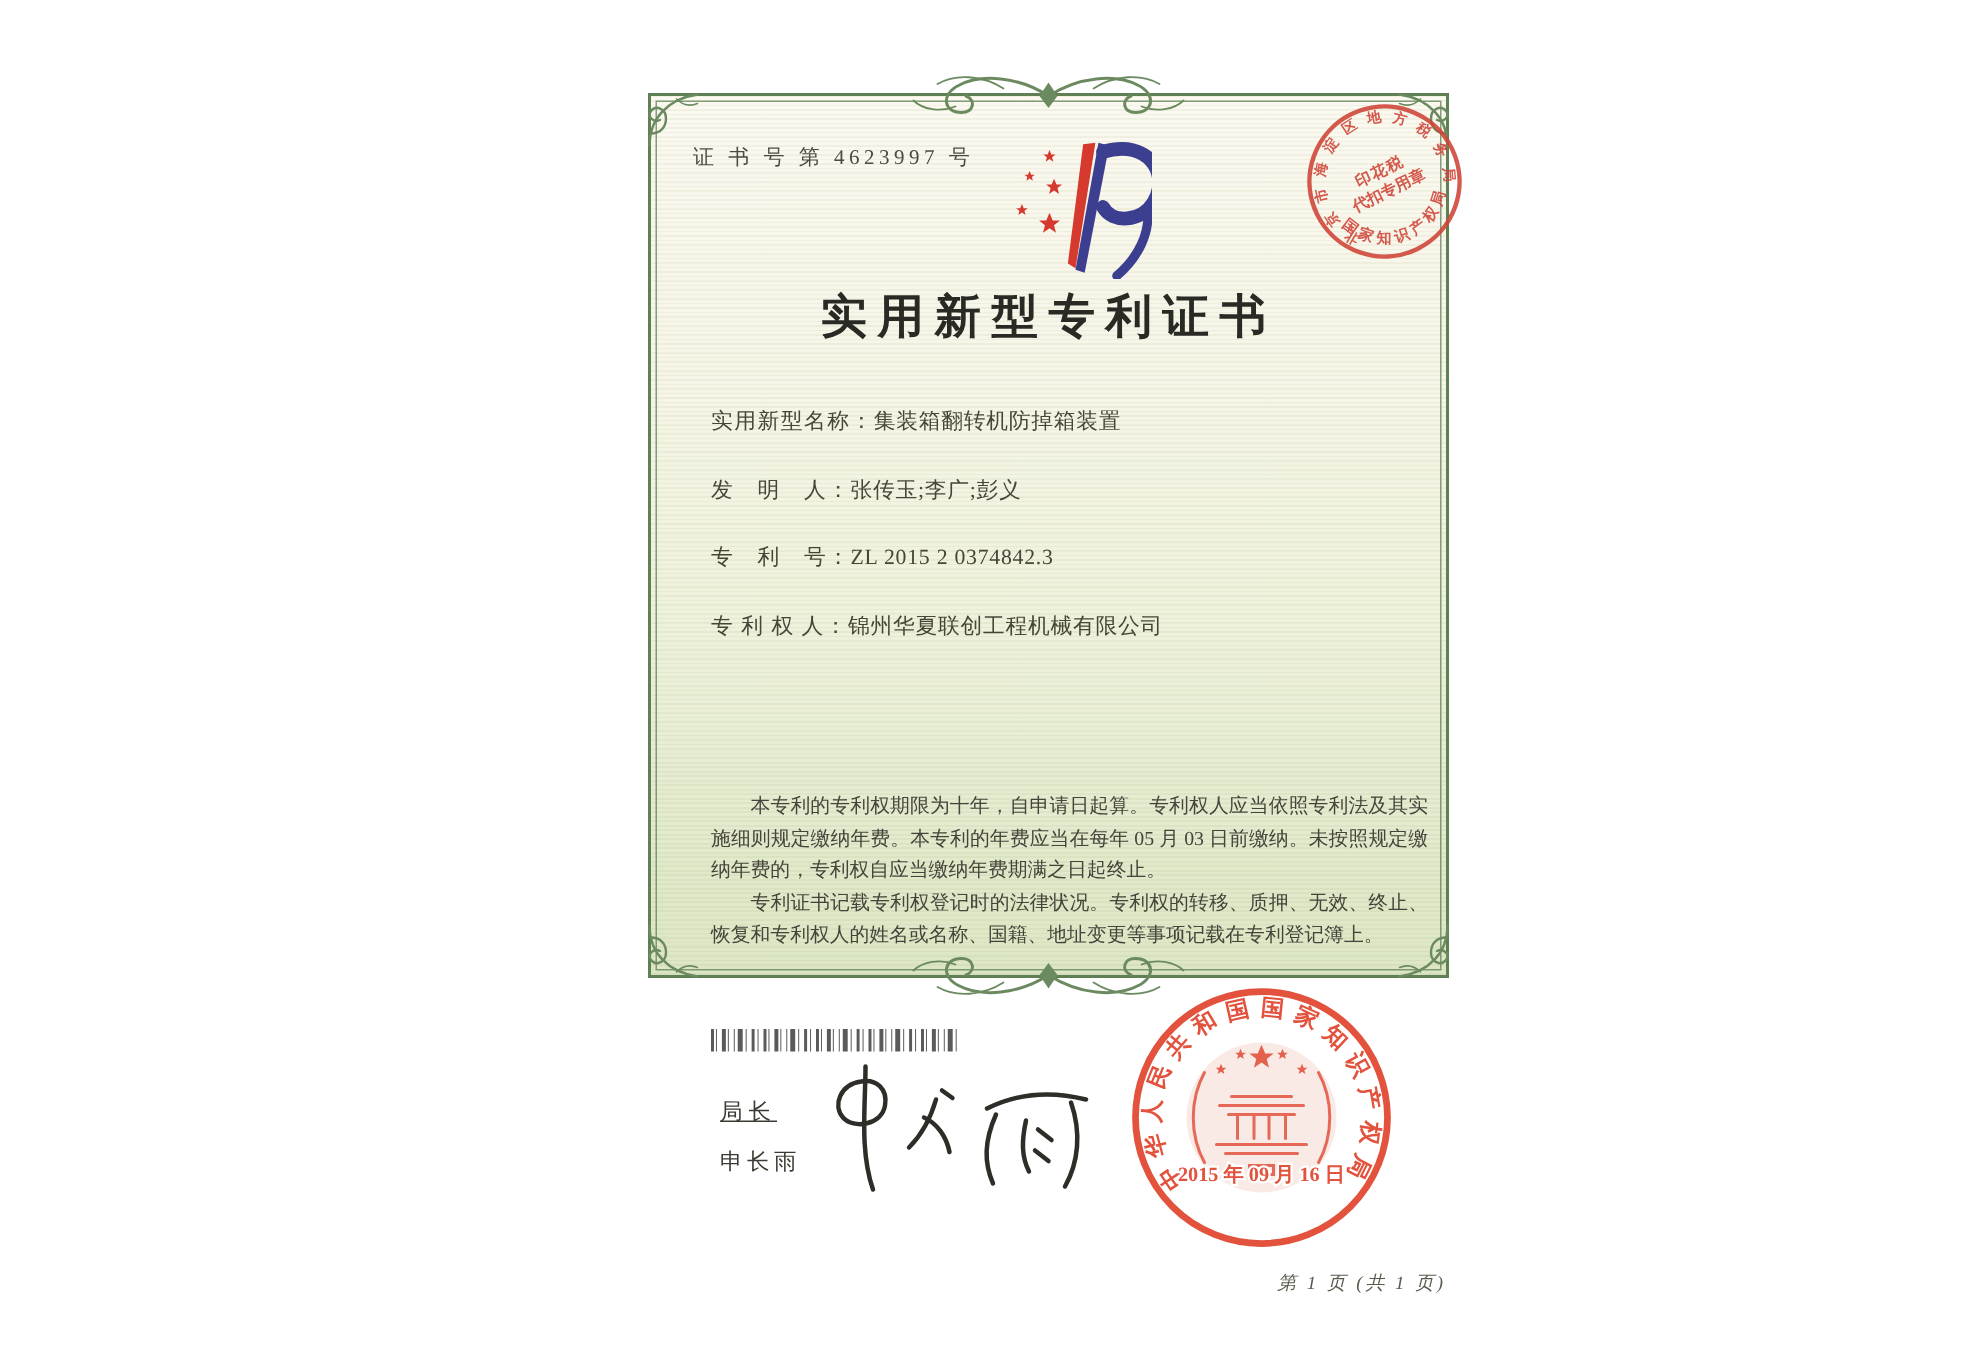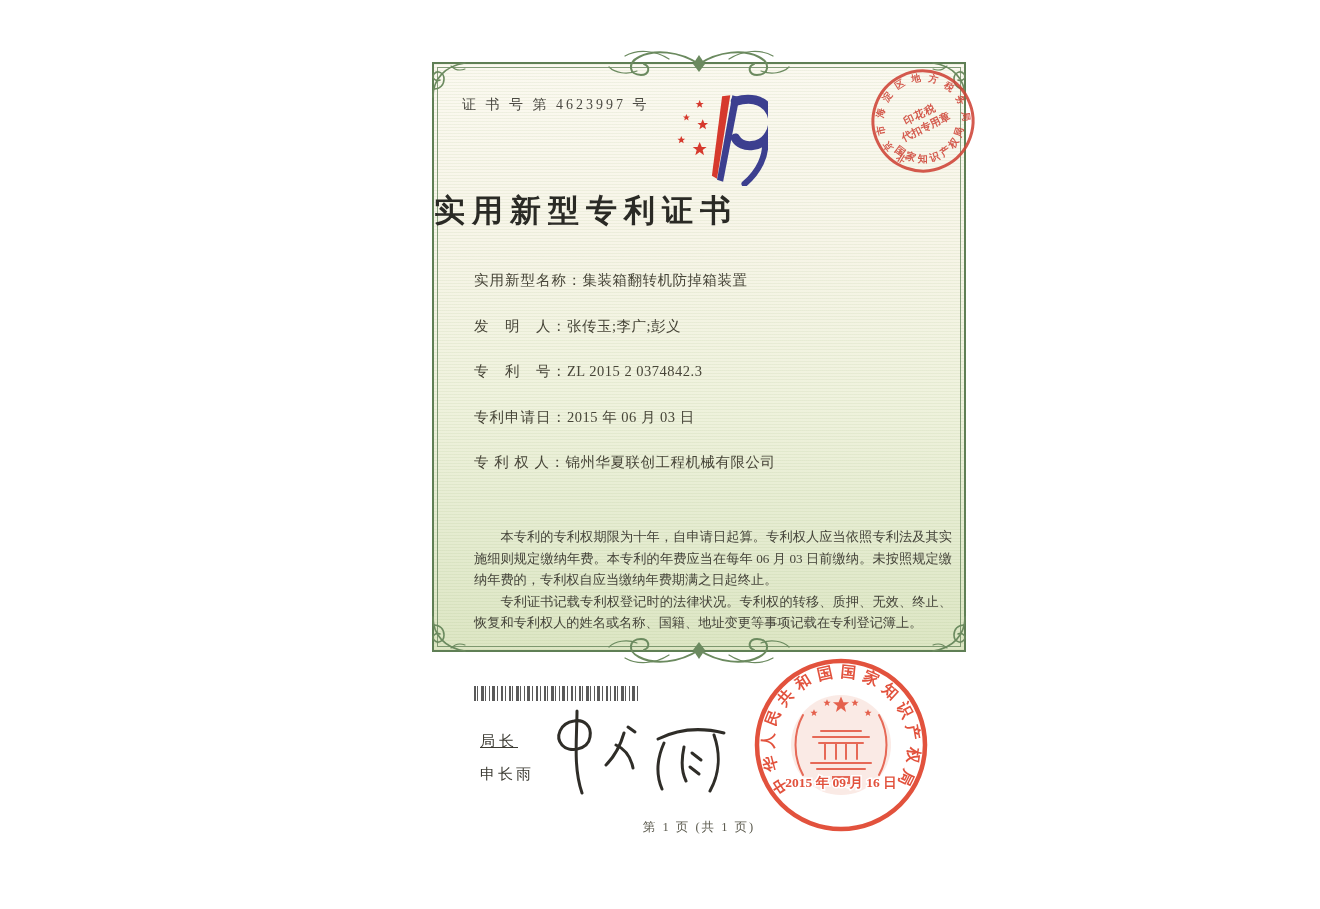--- a/index.html
+++ b/index.html
@@ -30,21 +30,21 @@
   .c-bl { left:-5px;  bottom:-5px; transform:scaleY(-1); }
   .c-br { right:-5px; bottom:-5px; transform:scale(-1,-1); }
 
   
   .cert-no { position:absolute; left:28px; top:32px; font-size:14px;
     letter-spacing:3px; color:#4b4a42; }
   .logo { position:absolute; left:232px; top:26px; width:102px; height:96px; }
   .revenue-stamp { position:absolute; left:434px; top:2px; width:110px; height:110px;
     transform:rotate(-26deg); opacity:.88; }
 
-  .title { position:absolute; left:0; top:126px; width:100%; text-align:left;
+  .title { position:absolute; left:0; top:126px; width:100%; text-align:center;
     font-size:31px; font-weight:700; letter-spacing:7px; color:#2a2a25; }
 
   
   .fields { position:absolute; left:40px; top:207px; width:470px; }
   .field-row { height:45.5px; font-size:14.5px; color:#474538; white-space:nowrap; }
   .field-row .lbl { letter-spacing:1px; }
   .field-row .val { letter-spacing:.5px;text-align:center; }
 
   
   .body-text { position:absolute; left:40px; top:462px; width:478px;
@@ -58,22 +58,22 @@
       transparent 12px 15px,#2b2b2b 15px 16px,transparent 16px 18px,#2b2b2b 18px 21px,
       transparent 21px 23px,#2b2b2b 23px 24px,transparent 24px 27px,#2b2b2b 27px 29px,
       transparent 29px 31px,#2b2b2b 31px 32px,transparent 32px 35px);
     background-size:35px 100%; }
   .director-title { position:absolute; left:46px; top:668px; font-size:15px;
     letter-spacing:4px; color:#3c3b33;text-decoration:underline; }
   .director-name  { position:absolute; left:46px; top:701px; font-size:15px;
     letter-spacing:3px; color:#3c3b33; }
   .signature { position:absolute; left:108px; top:643px; width:210px; height:95px; }
   .seal { position:absolute; left:318px; top:592px; width:178px; height:178px; opacity:.93; }
-  .page-footer { position:absolute; left:0; top:755px; width:100%; text-align:center;
-    font-size:12.5px; letter-spacing:2px; color:#5b5a4e; }
+  .page-footer { position:absolute; left:0; top:783px; width:100%; text-align:right;
+    font-size:12.5px; letter-spacing:2px; color:#5b5a4e;font-style:italic; }
 </style>
 </head>
 <body>
 
 <div class="stage">
   <div class="paper">
 
     <svg class="ornament orn-top" width="190" height="34" viewBox="-95 0 190 34">
       <g fill="none" stroke="#6b8a5f" stroke-width="2" stroke-linecap="round">
         <path d="M0,17 C-20,4 -45,2 -60,10 C-72,16 -70,28 -58,28 C-50,28 -48,20 -55,17"></path>
@@ -164,29 +164,26 @@
       <div class="field-row">
         <span class="lbl">实用新型名称：</span><span class="val">集装箱翻转机防掉箱装置</span>
       </div>
       <div class="field-row">
         <span class="lbl">发　明　人：</span><span class="val">张传玉;李广;彭义</span>
       </div>
       <div class="field-row">
         <span class="lbl">专　利　号：</span><span class="val">ZL 2015 2 0374842.3</span>
       </div>
       <div class="field-row">
-        <span class="lbl">专利申请日：</span><span class="val">2015 年 06 月 03 日</span>
-      </div>
-      <div class="field-row">
         <span class="lbl">专 利 权 人：</span><span class="val">锦州华夏联创工程机械有限公司</span>
       </div>
     </div>
 
     <div class="body-text">
-      <p>本专利的专利权期限为十年，自申请日起算。专利权人应当依照专利法及其实施细则规定缴纳年费。本专利的年费应当在每年 06 月 03 日前缴纳。未按照规定缴纳年费的，专利权自应当缴纳年费期满之日起终止。</p>
+      <p>本专利的专利权期限为十年，自申请日起算。专利权人应当依照专利法及其实施细则规定缴纳年费。本专利的年费应当在每年 05 月 03 日前缴纳。未按照规定缴纳年费的，专利权自应当缴纳年费期满之日起终止。</p>
       <p>专利证书记载专利权登记时的法律状况。专利权的转移、质押、无效、终止、恢复和专利权人的姓名或名称、国籍、地址变更等事项记载在专利登记簿上。</p>
     </div>
 
     <div class="barcode"></div>
 
     <div class="director-title">局长</div>
     <div class="director-name">申长雨</div>
 
     <svg class="signature" viewBox="0 0 210 95">
       <g fill="none" stroke="#2f2d28" stroke-width="3" stroke-linecap="round">

